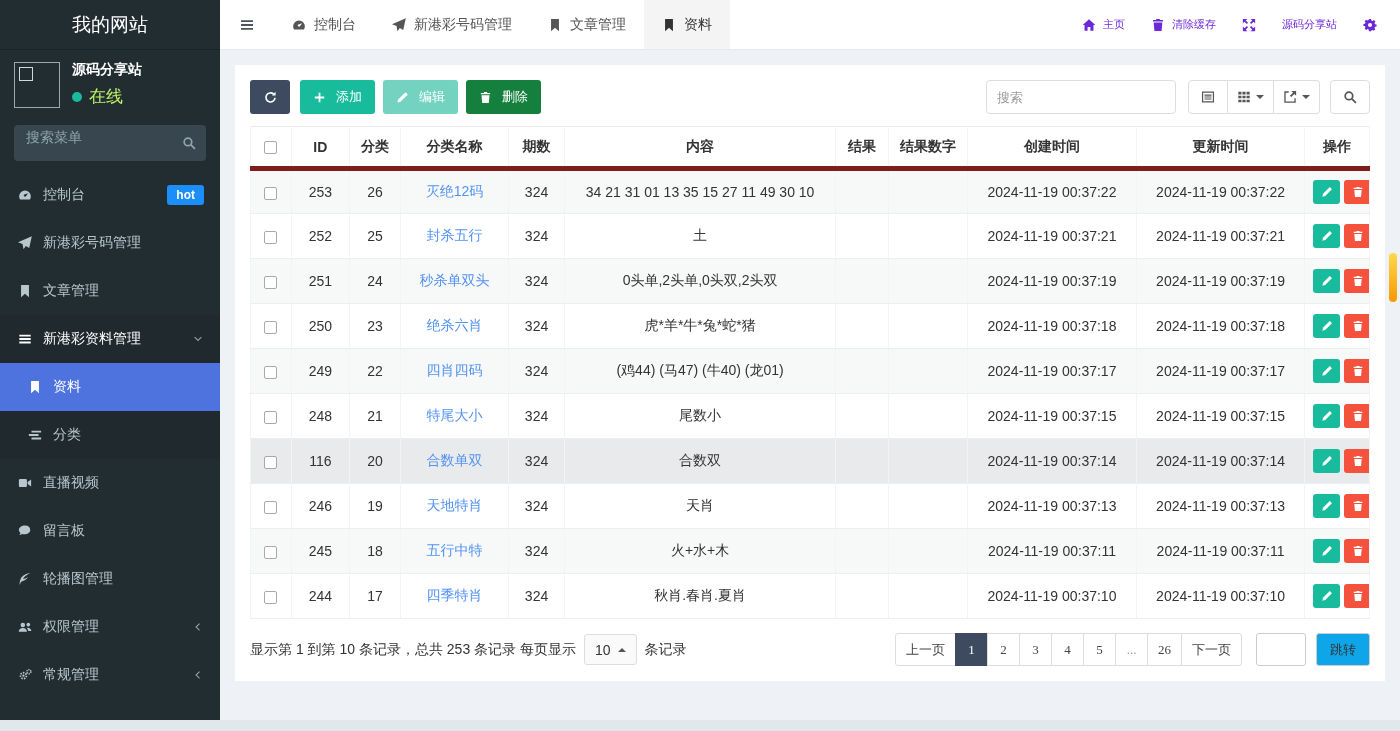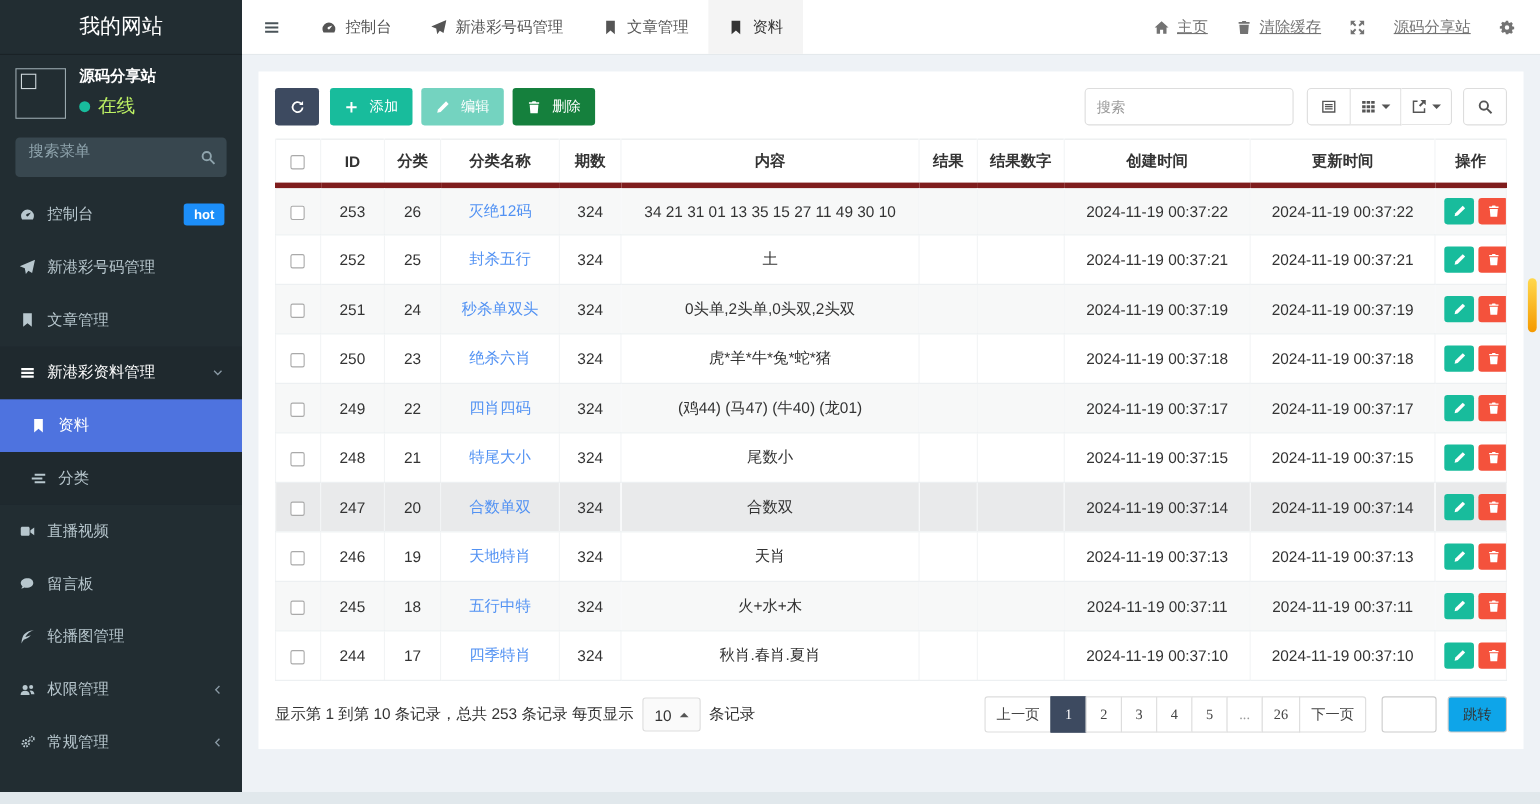--- a/index.html
+++ b/index.html
@@ -30,21 +30,21 @@
 .mi-chev{color:#8a9aa5;}
 .mi-chev svg{width:12px;height:12px;}
 
 
 .topnav{position:absolute;left:220px;top:0;right:0;height:50px;background:#fff;border-bottom:1px solid #e4e9ec;display:flex;align-items:stretch;z-index:1;}
 .hamburger{width:54px;display:flex;align-items:center;justify-content:center;color:#4a5459;cursor:pointer;font-size:18px;}
 .hamburger svg{width:16px;height:16px;fill:currentColor;}
 .nav-tab{display:flex;align-items:center;gap:8px;padding:0 18px;color:#555;font-size:14px;cursor:pointer;}
 .nav-tab.active{background:#f4f4f4;color:#333;}
 .topnav-right{margin-left:auto;display:flex;align-items:center;padding-right:10px;}
-.nav-right-item{display:flex;align-items:center;gap:7px;padding:0 13px;color:#737373;font-size:14px;cursor:pointer;height:50px;text-decoration:underline;}
+.nav-right-item{display:flex;align-items:center;gap:7px;padding:0 13px;color:#6d28d9;font-size:11px;cursor:pointer;height:50px;}
 
 
 .main{position:absolute;left:220px;top:50px;right:0;bottom:0;background:#eef2f6;}
 .panel{margin:15px;background:#fff;padding:15px;}
 .toolbar{display:flex;align-items:center;}
 .btn{height:34px;border:0;border-radius:3px;color:#fff;font-size:13px;display:inline-flex;align-items:center;gap:10px;padding:0 13px;cursor:pointer;}
 .btn .ic svg{width:13px;height:13px;}
 .btn-refresh{background:var(--primary-navy);width:40px;justify-content:center;padding:0;}
 .btn-add{background:var(--success-green);margin-left:10px;}
 .btn-edit{background:#74d3c0;margin-left:8px;cursor:not-allowed;}
@@ -532,21 +532,21 @@
                   <path d="M11.7 1.4l2.9 2.9-9 9-3.8.9.9-3.8z"></path>
                 </svg>
               </button><button class="act act-del">
                 <svg viewBox="0 0 16 16">
                   <path d="M6.2 1.2h3.6l.5 1.2h3.4V4H2.3V2.4h3.4zM3.1 5.2h9.8l-.8 9.6H3.9z"></path>
                 </svg>
               </button></td>
           </tr>
           <tr class="striped hovered">
             <td><span class="cb"></span></td>
-            <td>247</td>
+            <td>116</td>
             <td>20</td>
             <td><a class="cell-link">合数单双</a></td>
             <td>324</td>
             <td>合数双</td>
             <td></td>
             <td></td>
             <td>2024-11-19 00:37:14</td>
             <td>2024-11-19 00:37:14</td>
             <td><button class="act act-edit">
                 <svg viewBox="0 0 16 16">

